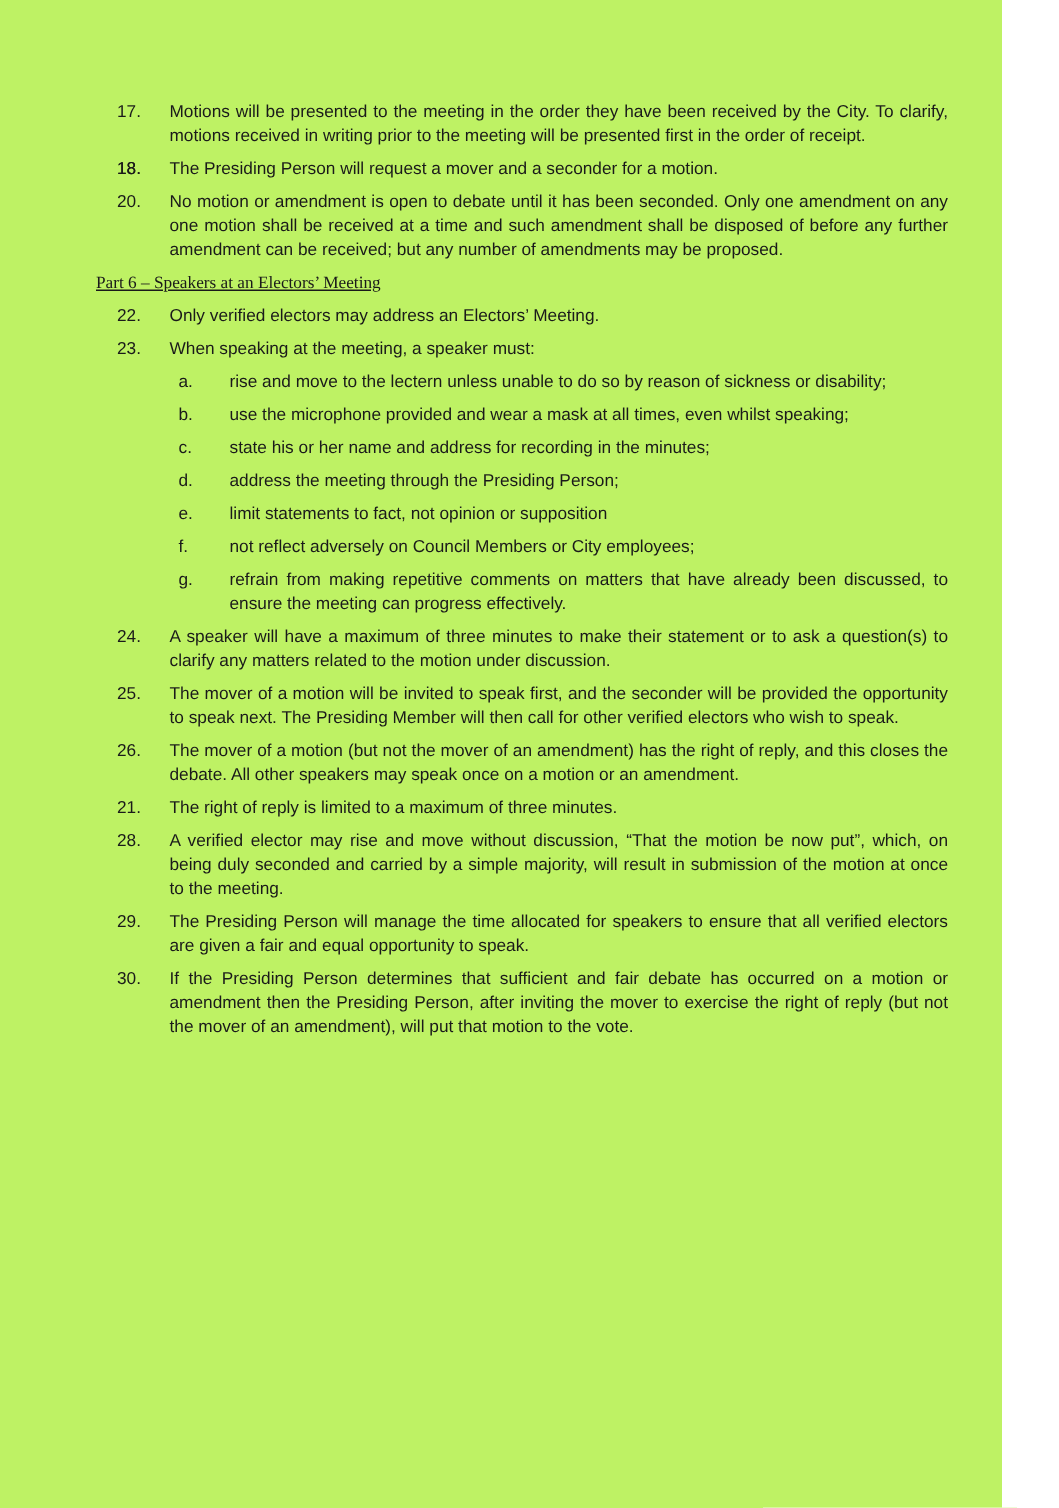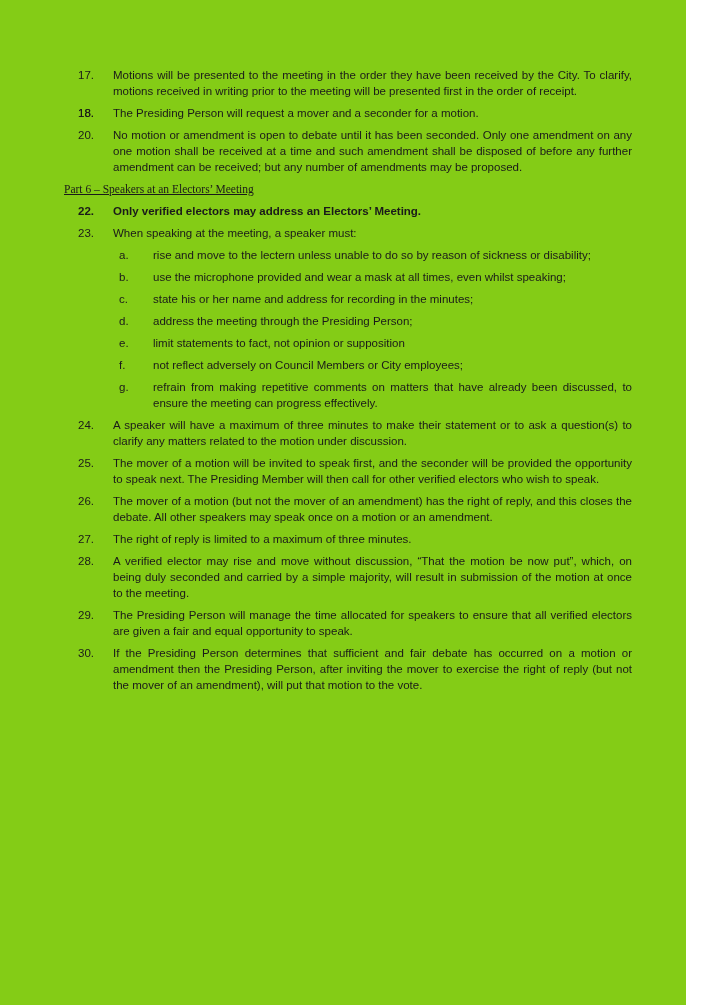--- a/index.html
+++ b/index.html
@@ -13,23 +13,24 @@
     overflow: hidden;
     font-family: "Liberation Sans", sans-serif;
     font-size: 11.5px;
     line-height: 16px;
     color: #1a1a1a;
     position: relative;
   }
   .page {
     position: absolute;
     left: 0; top: 0;
-    width: 686px;
+    width: 634px;
     height: 1005px;
-    background: #84cc16;
+    background: #bef264;
+    padding-left: 34px;
   }
   .doc {
     position: absolute;
     left: 64px;
     top: 67px;
     width: 568px;
   }
   .item {
     position: relative;
     padding-left: 49px;
@@ -53,21 +54,21 @@
     top: 0;
   }
   .heading {
     text-decoration: underline;
     margin-top: 3px;
     margin-bottom: 6px;
     text-align: left;
     font-family: Liberation Serif, serif;
   }
   .bold {
-    font-weight: bold;
+    font-weight: normal;
   }
 </style>
 </head>
 <body>
 
 <div class="page">
   <div class="doc">
 
     <div class="item">
       <span class="num">17.</span>
@@ -145,21 +146,21 @@
       <span class="num">25.</span>
       <span>The mover of a motion will be invited to speak first, and the seconder will be provided the opportunity to speak next. The Presiding Member will then call for other verified electors who wish to speak.</span>
     </div>
 
     <div class="item">
       <span class="num">26.</span>
       <span>The mover of a motion (but not the mover of an amendment) has the right of reply, and this closes the debate. All other speakers may speak once on a motion or an amendment.</span>
     </div>
 
     <div class="item">
-      <span class="num">27.</span>
+      <span class="num">21.</span>
       <span>The right of reply is limited to a maximum of three minutes.</span>
     </div>
 
     <div class="item">
       <span class="num">28.</span>
       <span>A verified elector may rise and move without discussion, “That the motion be now put”, which, on being duly seconded and carried by a simple majority, will result in submission of the motion at once to the meeting.</span>
     </div>
 
     <div class="item">
       <span class="num">29.</span>

